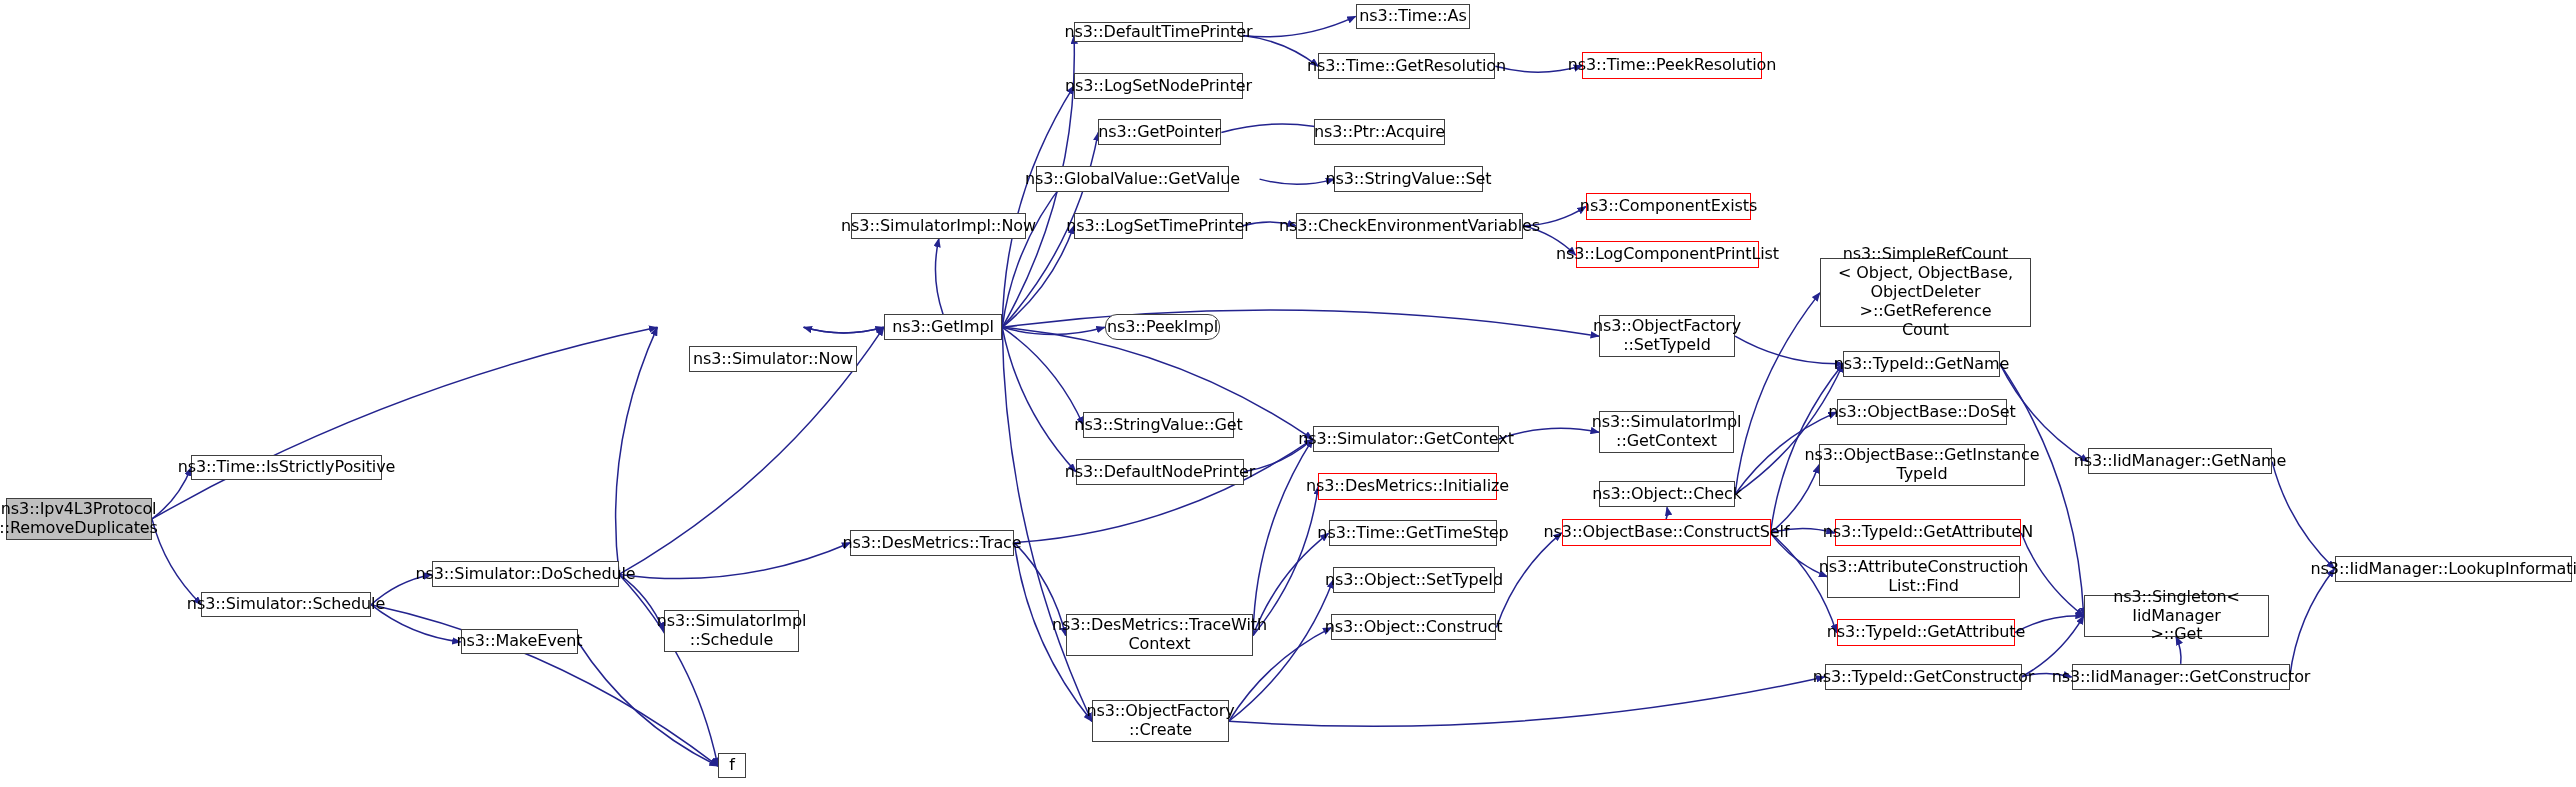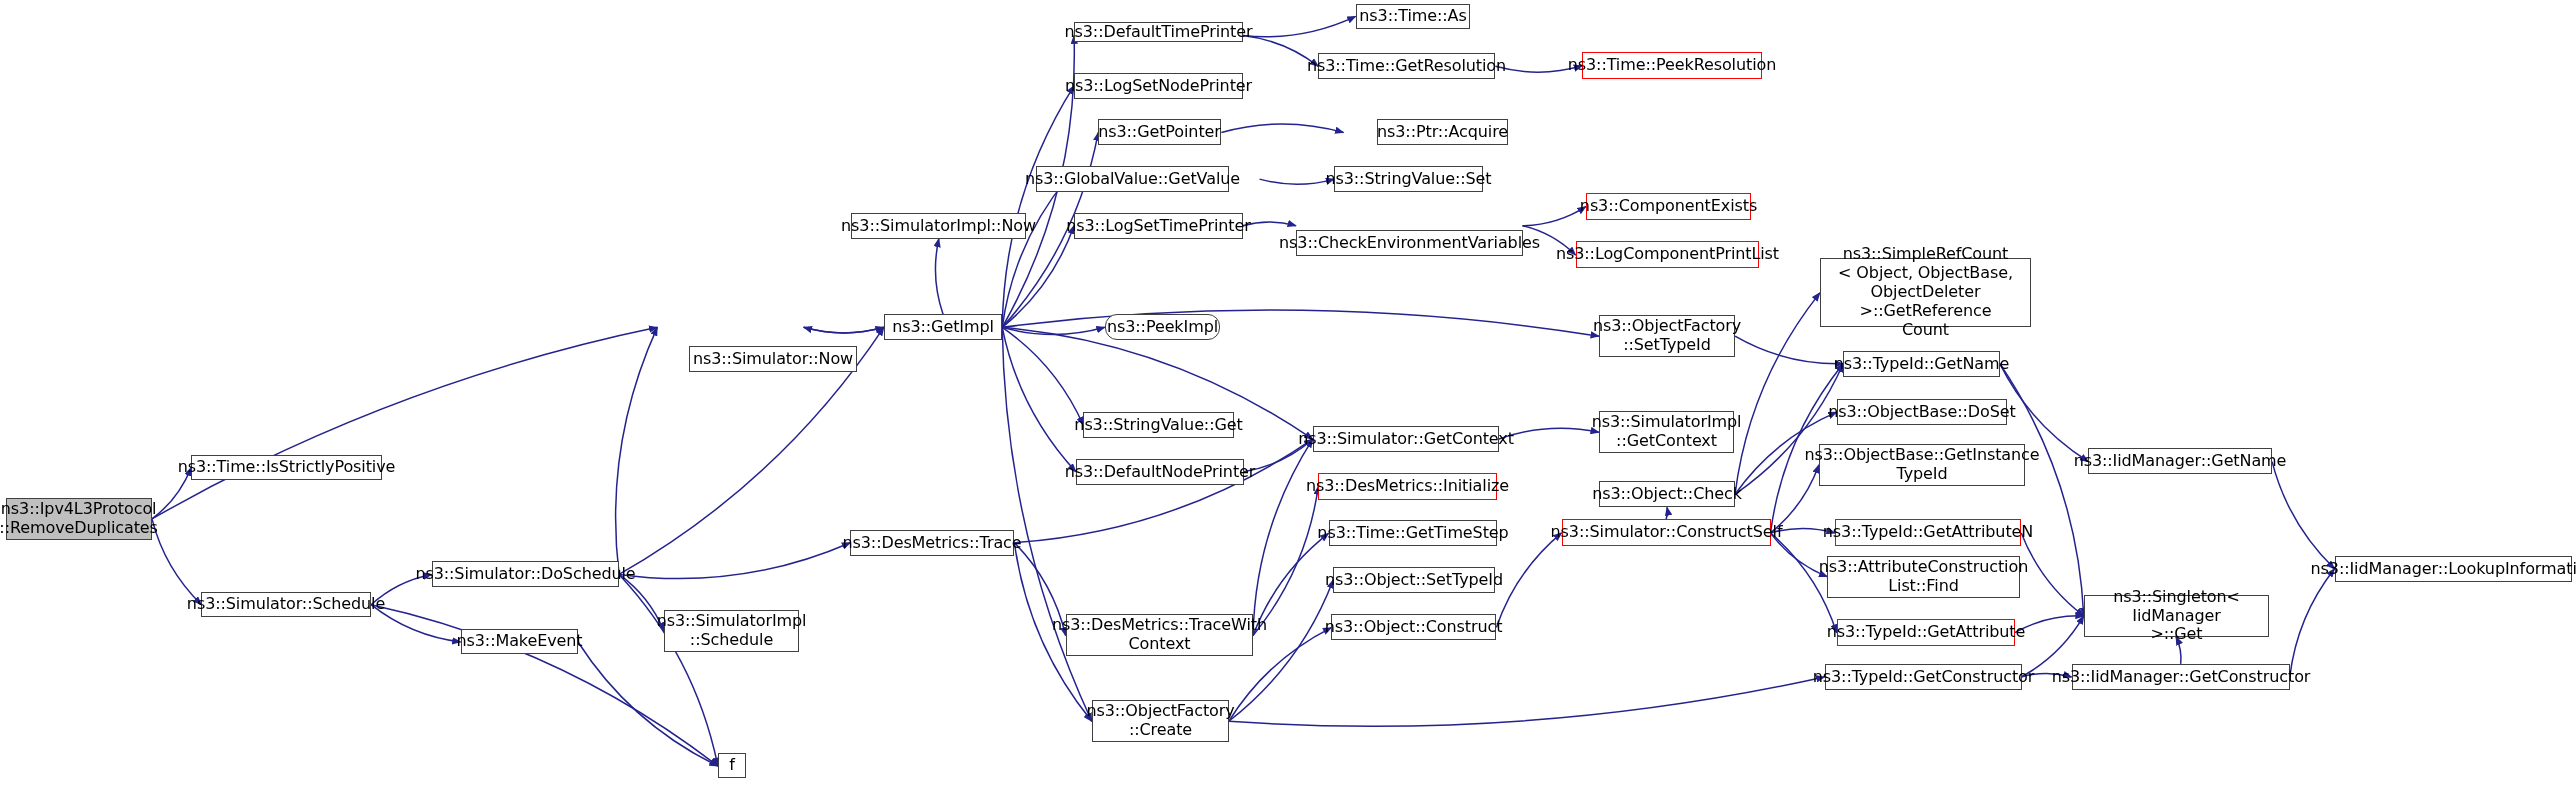--- a/index.html
+++ b/index.html
@@ -123,44 +123,44 @@
       <div class="node" style="left: 851px; top: 213px; width: 175px; height: 26px;">ns3::SimulatorImpl::Now</div>
       <div class="node" style="left: 884px; top: 314px; width: 118px; height: 26px;">ns3::GetImpl</div>
       <div class="node" style="left: 1105px; top: 314px; width: 115px; height: 26px; border-radius: 12px;">ns3::PeekImpl</div>
       <div class="node" style="left: 1074px; top: 22.4px; width: 169px; height: 20px;">ns3::DefaultTimePrinter</div>
       <div class="node" style="left: 1074px; top: 73px; width: 169px; height: 26px;">ns3::LogSetNodePrinter</div>
       <div class="node" style="left: 1098px; top: 119px; width: 123px; height: 26px;">ns3::GetPointer</div>
       <div class="node" style="left: 1036px; top: 166px; width: 193px; height: 26px;">ns3::GlobalValue::GetValue</div>
       <div class="node" style="left: 1074px; top: 213px; width: 169px; height: 26px;">ns3::LogSetTimePrinter</div>
       <div class="node" style="left: 1356px; top: 3.7px; width: 114px; height: 25px;">ns3::Time::As</div>
       <div class="node" style="left: 1318px; top: 53px; width: 177px; height: 26px;">ns3::Time::GetResolution</div>
-      <div class="node" style="left: 1377px; top: 119px; width: 131px; height: 26px;">ns3::Ptr::Acquire</div>
+      <div class="node" style="left: 1314px; top: 119px; width: 131px; height: 26px;">ns3::Ptr::Acquire</div>
       <div class="node" style="left: 1334px; top: 166px; width: 149px; height: 26px;">ns3::StringValue::Set</div>
-      <div class="node" style="left: 1296px; top: 230px; width: 227px; height: 26px;">ns3::CheckEnvironmentVariables</div>
+      <div class="node" style="left: 1296px; top: 213px; width: 227px; height: 26px;">ns3::CheckEnvironmentVariables</div>
       <div class="node red" style="left: 1582px; top: 52px; width: 180px; height: 27px;">ns3::Time::PeekResolution</div>
       <div class="node red" style="left: 1586px; top: 193px; width: 165px; height: 27px; text-align: right;">ns3::ComponentExists</div>
       <div class="node red" style="left: 1576px; top: 241px; width: 183px; height: 27px;">ns3::LogComponentPrintList</div>
       <div class="node" style="left: 1083px; top: 412px; width: 151px; height: 26px;">ns3::StringValue::Get</div>
       <div class="node" style="left: 1076px; top: 459px; width: 168px; height: 26px;">ns3::DefaultNodePrinter</div>
       <div class="node" style="left: 850px; top: 530px; width: 164px; height: 26px;">ns3::DesMetrics::Trace</div>
       <div class="node" style="left: 1066px; top: 614px; width: 187px; height: 42px;">ns3::DesMetrics::TraceWith
 Context</div>
       <div class="node" style="left: 1092px; top: 700px; width: 137px; height: 42px;">ns3::ObjectFactory
 ::Create</div>
       <div class="node" style="left: 1313px; top: 426px; width: 186px; height: 26px;">ns3::Simulator::GetContext</div>
       <div class="node red" style="left: 1318px; top: 473px; width: 179px; height: 27px;">ns3::DesMetrics::Initialize</div>
       <div class="node" style="left: 1329px; top: 520px; width: 168px; height: 26px;">ns3::Time::GetTimeStep</div>
       <div class="node" style="left: 1333px; top: 567px; width: 162px; height: 26px;">ns3::Object::SetTypeId</div>
       <div class="node" style="left: 1331px; top: 614px; width: 165px; height: 26px;">ns3::Object::Construct</div>
       <div class="node" style="left: 1599px; top: 315px; width: 136px; height: 42px;">ns3::ObjectFactory
 ::SetTypeId</div>
       <div class="node" style="left: 1599px; top: 411px; width: 135px; height: 42px;">ns3::SimulatorImpl
 ::GetContext</div>
       <div class="node" style="left: 1599px; top: 481px; width: 136px; height: 26px;">ns3::Object::Check</div>
-      <div class="node red" style="left: 1562px; top: 519px; width: 209px; height: 27px;">ns3::Simulator::ConstructSelf</div>
+      <div class="node red" style="left: 1562px; top: 519px; width: 209px; height: 27px;">ns3::ObjectBase::ConstructSelf</div>
       <div class="node" style="left: 1820px; top: 258px; width: 211px; height: 69px;">ns3::SimpleRefCount
 &lt; Object, ObjectBase,
  ObjectDeleter &gt;::GetReference
 Count</div>
       <div class="node" style="left: 1843px; top: 351px; width: 157px; height: 26px;">ns3::TypeId::GetName</div>
       <div class="node" style="left: 1837px; top: 399px; width: 170px; height: 26px;">ns3::ObjectBase::DoSet</div>
       <div class="node" style="left: 1819px; top: 444px; width: 206px; height: 42px;">ns3::ObjectBase::GetInstance
 TypeId</div>
       <div class="node red" style="left: 1835px; top: 519px; width: 186px; height: 27px;">ns3::TypeId::GetAttributeN</div>
       <div class="node" style="left: 1827px; top: 556px; width: 193px; height: 42px;">ns3::AttributeConstruction

